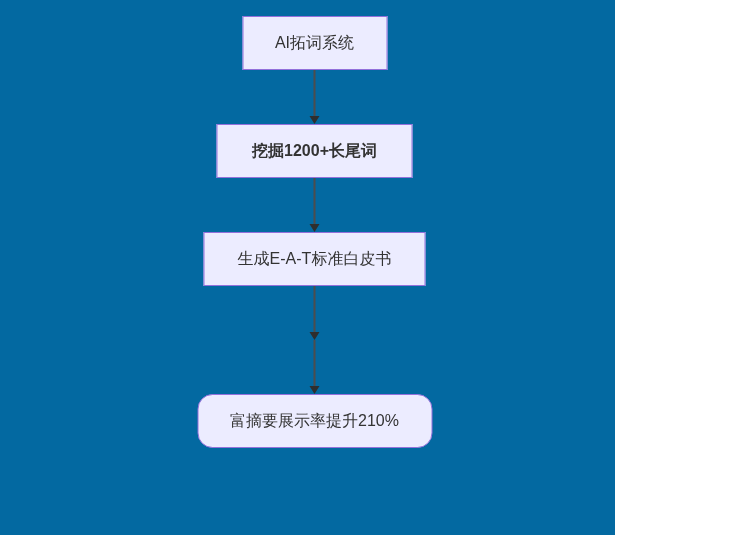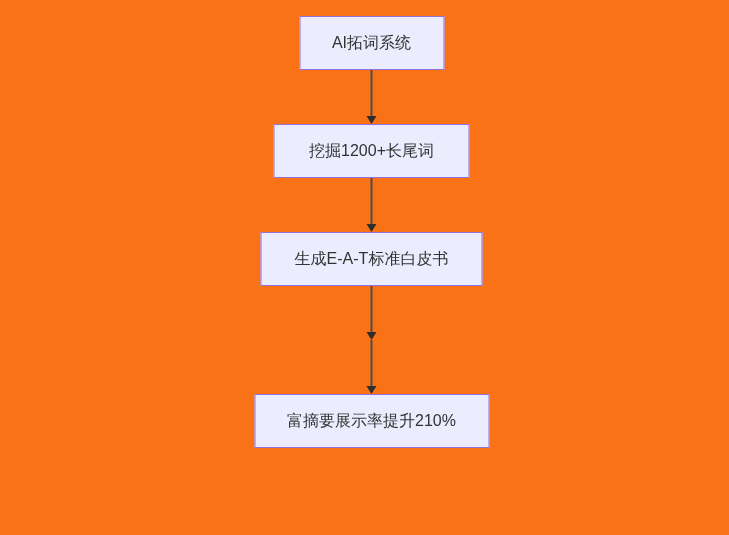--- a/index.html
+++ b/index.html
@@ -2,23 +2,23 @@
 <html><head>
 <meta charset="utf-8">
 <style>
   html, body {
     margin: 0;
     padding: 0;
     font-family: "Liberation Sans", "DejaVu Sans", sans-serif;
   }
   .canvas {
     position: relative;
-    width: 729px;
+    width: 615px;
     height: 535px;
-    background: #f97316;
+    background: #0369a1;
     overflow: hidden;
   }
   .flow {
     position: absolute;
     top: 16px;
     left: 50%;
     transform: translateX(calc(-50% + 7px));
     display: flex;
     flex-direction: column;
     align-items: center;
@@ -31,24 +31,24 @@
     justify-content: center;
     background: #ececff;
     border: 1px solid #9370db;
     color: #333333;
     font-size: 16px;
     line-height: 1;
     white-space: nowrap;
     flex: 0 0 auto;
   }
   .w1 { width: 145px; }
-  .w2 { width: 196px; }
+  .w2 { width: 196px; font-weight: bold; }
   .w3 { width: 222px; }
   .w4 { width: 214px; }
-  .w5 { width: 235px; }
+  .w5 { width: 235px; border-radius: 15px; }
   .edge {
     height: 54px;
     display: flex;
     flex-direction: column;
     align-items: center;
     flex: 0 0 auto;
   }
   .edge-line {
     width: 2px;
     flex: 1 1 auto;

